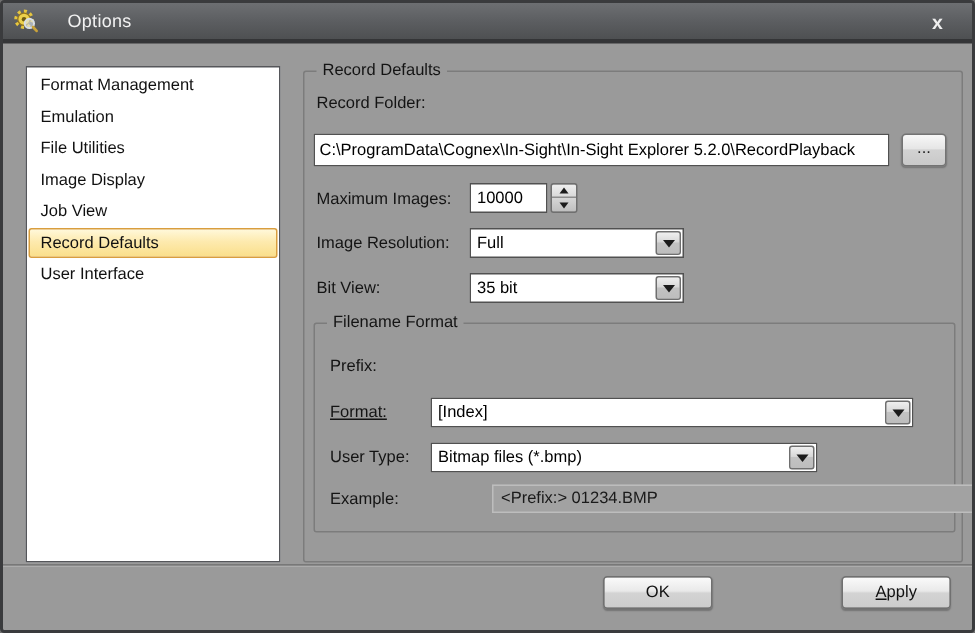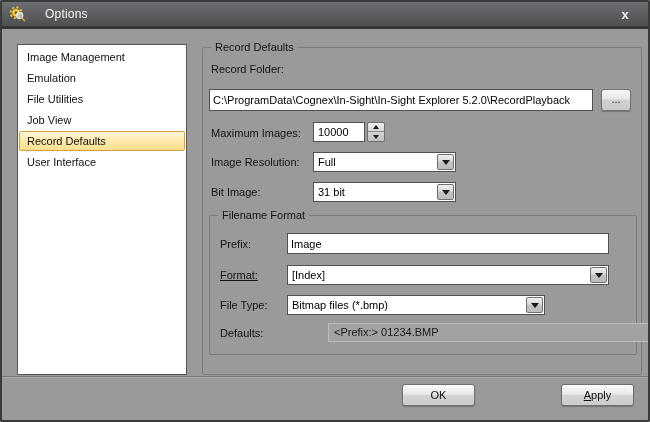--- a/index.html
+++ b/index.html
@@ -113,23 +113,24 @@
       <circle cx="7" cy="6.8" r="4.1" fill="#ecd04c" stroke="#95761c" stroke-width="0.8"></circle>
       <circle cx="7" cy="6.8" r="1.5" fill="#6e5a12"></circle>
       <circle cx="10.6" cy="9.6" r="3.1" fill="rgba(225,234,244,0.6)" stroke="#d7dde5" stroke-width="1.3"></circle>
       <line x1="13" y1="12" x2="15.4" y2="14.6" stroke="#c9a23a" stroke-width="1.8" stroke-linecap="round"></line>
     </svg>
     <span class="title-text">Options</span>
     <span class="close-btn">x</span>
   </div>
 
   <div class="nav-list">
-    <div class="nav-item">Image Management</div>
+    <div class="nav-item">Format Management</div>
     <div class="nav-item">Emulation</div>
     <div class="nav-item">File Utilities</div>
+    <div class="nav-item">Image Display</div>
     <div class="nav-item">Job View</div>
     <div class="nav-item selected">Record Defaults</div>
     <div class="nav-item">User Interface</div>
   </div>
 
   <div class="groupbox g-record">
     <span class="legend">Record Defaults</span>
 
     <span class="lbl" style="left:8px; top:14px;">Record Folder:</span>
     <input class="txt" style="left: 6px; top: 41px; width: 384px; height: 22px;" value="C:\ProgramData\Cognex\In-Sight\In-Sight Explorer 5.2.0\RecordPlayback">
@@ -149,51 +150,50 @@
     </div>
 
     <span class="lbl" style="left:8px; top:107px;">Image Resolution:</span>
     <div class="combo" style="left:110px; top:104px; width:143px; height:20px;">
       <span class="combo-text">Full</span>
       <span class="combo-btn">
           <span class="tri-down"></span>
         </span>
     </div>
 
-    <span class="lbl" style="left:8px; top:137px;">Bit Image:</span>
+    <span class="lbl" style="left:8px; top:137px;">Bit View:</span>
     <div class="combo" style="left:110px; top:134px; width:143px; height:20px;">
-      <span class="combo-text">31 bit</span>
+      <span class="combo-text">35 bit</span>
       <span class="combo-btn">
           <span class="tri-down"></span>
         </span>
     </div>
 
     <div class="groupbox g-filename">
       <span class="legend">Filename Format</span>
 
       <span class="lbl" style="left:10px; top:21px;">Prefix:</span>
-      <input class="txt" style="left: 77px; top: 17px; width: 322px; height: 21px;" value="Image">
 
       <span class="lbl" style="left:10px; top:52px;text-decoration:underline;">Format:</span>
       <div class="combo" style="left:77px; top:49px; width:322px; height:20px;">
         <span class="combo-text">[Index]</span>
         <span class="combo-btn">
             <span class="tri-down"></span>
           </span>
       </div>
 
-      <span class="lbl" style="left:10px; top:82px;">File Type:</span>
+      <span class="lbl" style="left:10px; top:82px;">User Type:</span>
       <div class="combo" style="left:77px; top:79px; width:258px; height:20px;">
         <span class="combo-text">Bitmap files (*.bmp)</span>
         <span class="combo-btn">
             <span class="tri-down"></span>
           </span>
       </div>
 
-      <span class="lbl" style="left:10px; top:110px;">Defaults:</span>
+      <span class="lbl" style="left:10px; top:110px;">Example:</span>
       <div class="readonly-field" style="left:77px; top:107px; width:322px; height:19px;margin-left:41px;">&lt;Prefix:&gt; 01234.BMP</div>
     </div>
   </div>
 
   <div class="footer-sep"></div>
   <div class="btn" style="left:400px; top:382px; width:73px;">OK</div>
   <div class="btn" style="left:559px; top:382px; width:73px;"><span class="u">A</span><span>pply</span></div>
 
 </div>
 

